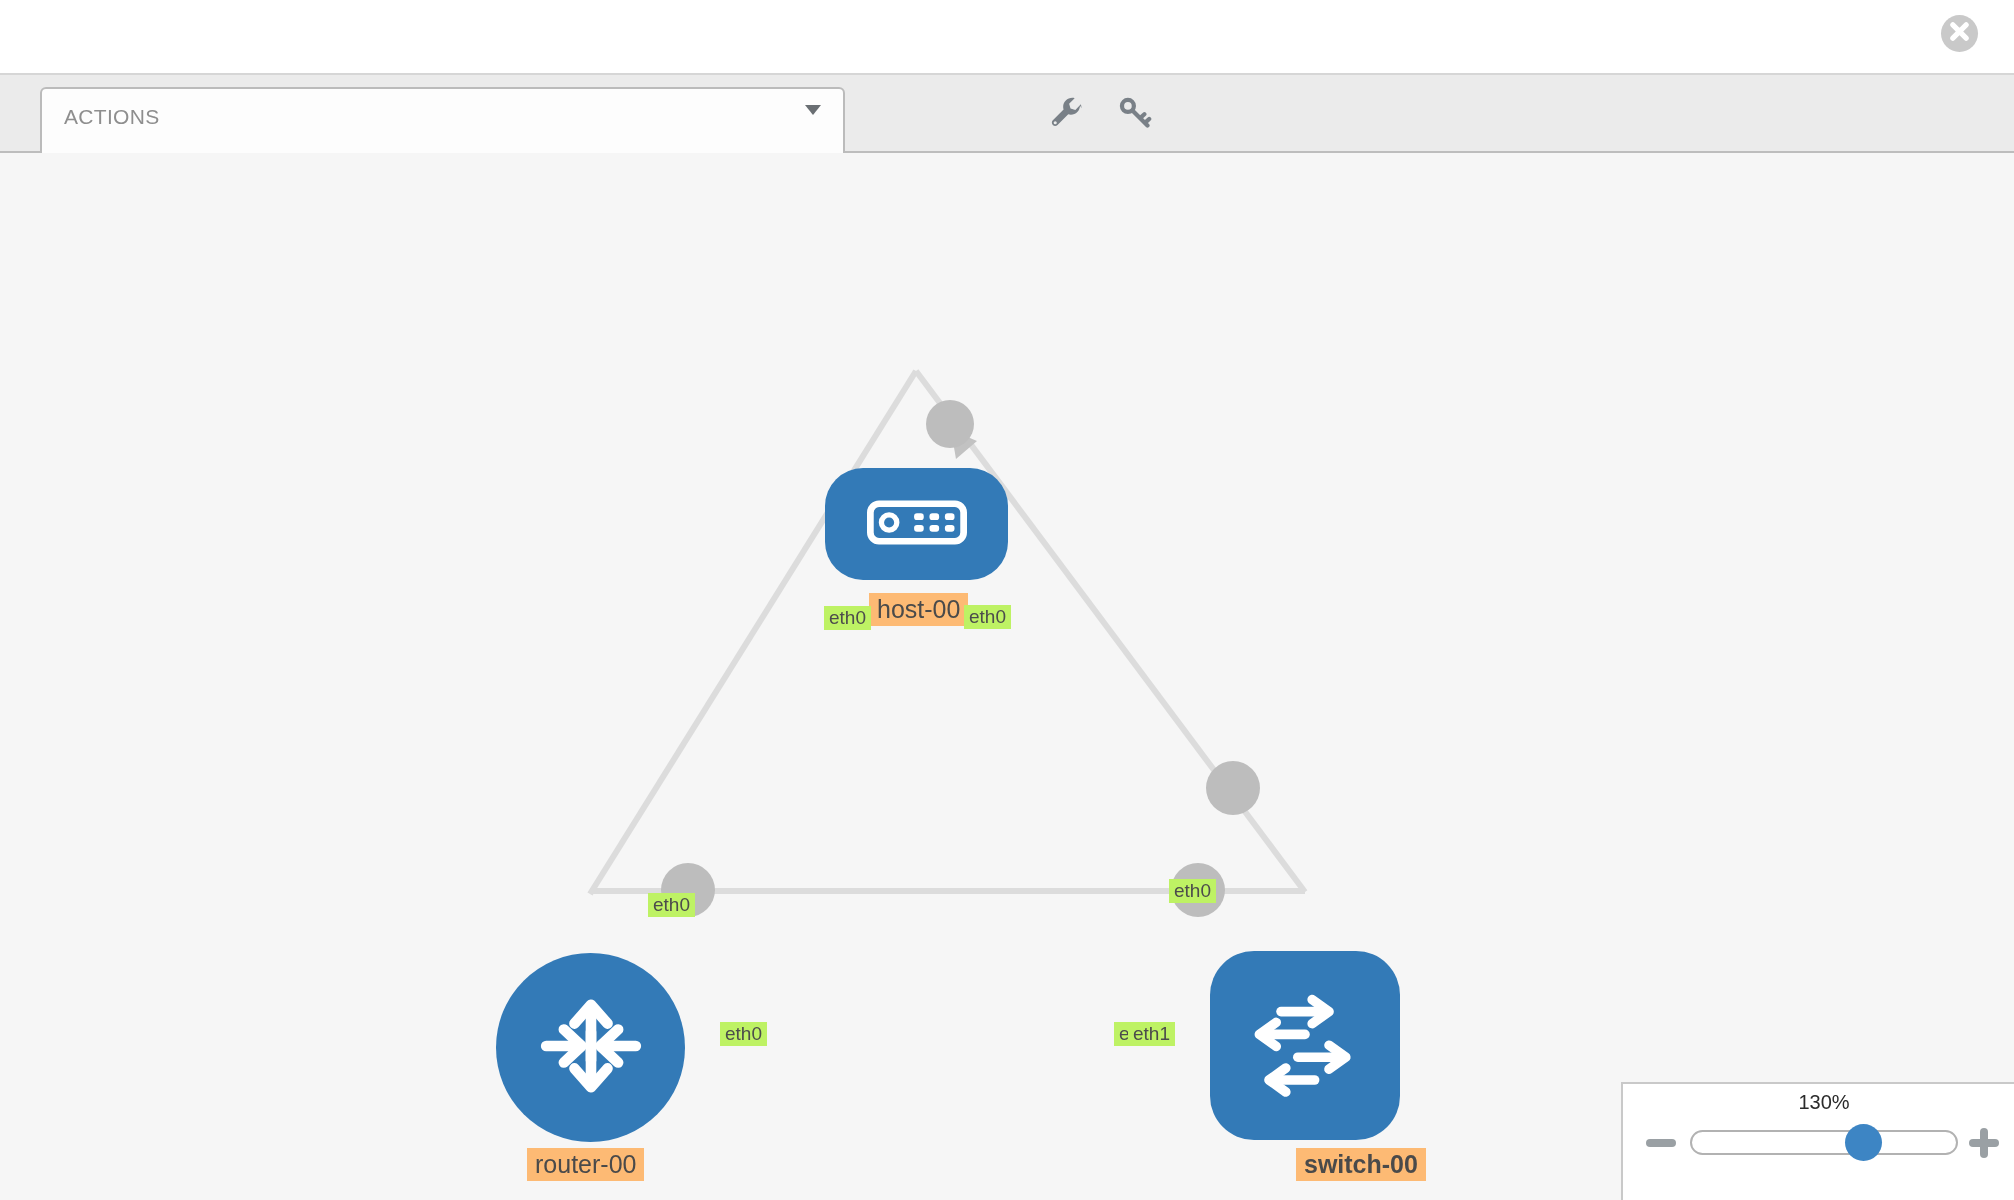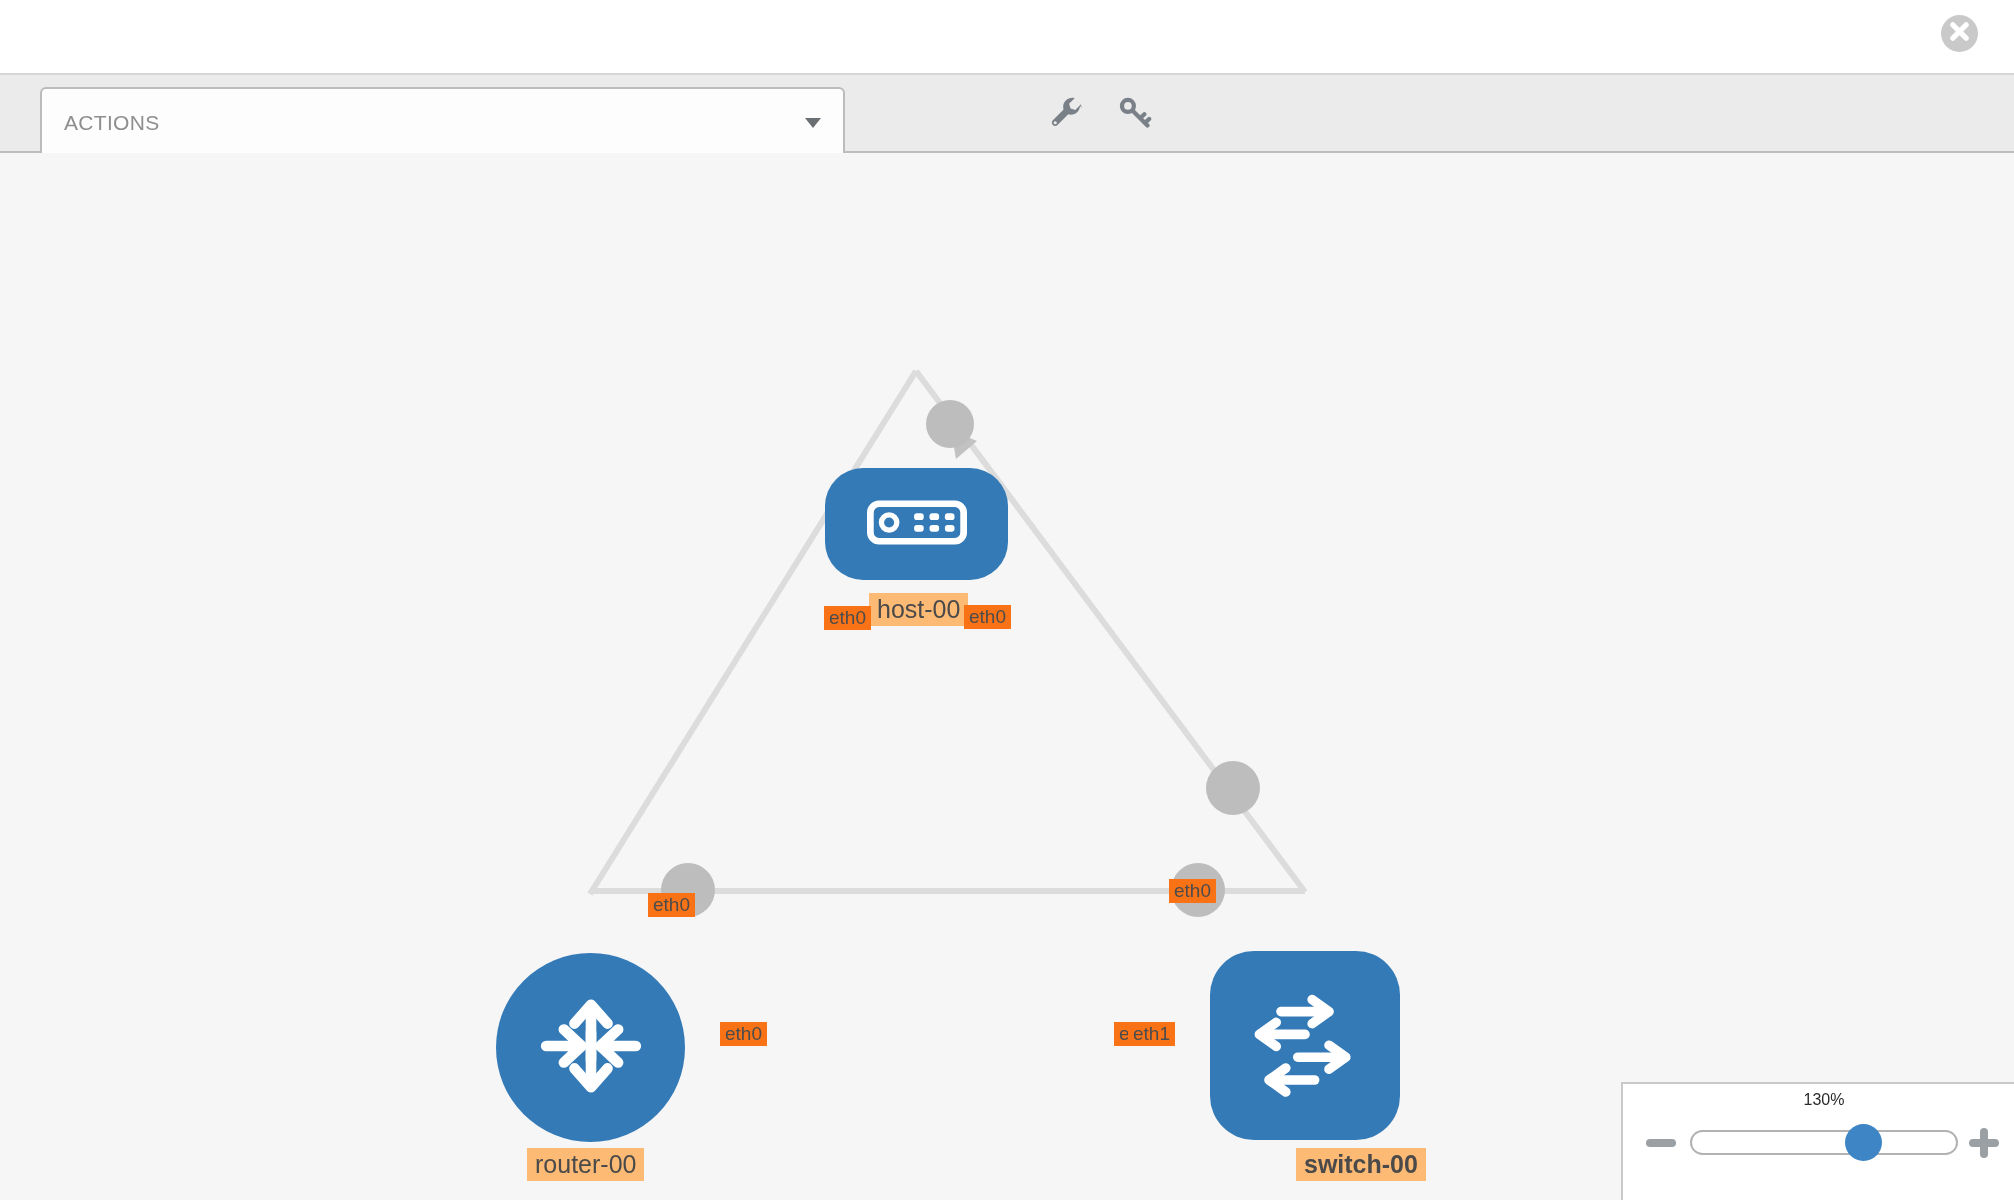--- a/index.html
+++ b/index.html
@@ -25,22 +25,22 @@
   
   .toolbar {
     position: absolute; left: 0; top: 73px; width: 2014px; height: 80px;
     background: #ebebeb;
     border-top: 2px solid #d6d6d6;
     border-bottom: 2px solid #bdbdbd;
   }
   .dropdown {
     position: absolute; top: 12px; height: 72px;
     background: #fdfdfd; border: 2px solid #bbbbbb; border-radius: 6px;
-    display: flex; align-items: center; justify-content: space-between;
-    padding: 8px 22px; cursor: pointer;
+    display: flex; align-items: flex-start; justify-content: space-between;
+    padding: 16px 22px; cursor: pointer;
   }
   .dropdown-label { font-size: 21px; color: #8e8e8e; letter-spacing: 0.3px; }
   .caret {
     width: 0; height: 0;
     border-left: 8px solid transparent; border-right: 8px solid transparent;
     border-top: 10px solid #6a6f73;
   }
   .actions-dd { left: 40px; width: 805px; }
   .search-dd  { left: 1201px; width: 804px; }
   .tool-icon {
@@ -61,40 +61,40 @@
 
   .node-label {
     position: absolute; background: #fdba74; color: #4a4a4a;
     font-size: 25px; padding: 2px 8px; z-index: 30; white-space: nowrap;
   }
   .lbl-host   { left: 869px;  top: 440px; }
   .lbl-router { left: 527px;  top: 995px; }
   .lbl-switch { left: 1296px; top: 995px; font-weight: bold; }
 
   .if-label {
-    position: absolute; background: #f97316; color: #4c4c4c;
+    position: absolute; background: #bef264; color: #4c4c4c;
     font-size: 19px; padding: 1px 5px; z-index: 31; white-space: nowrap;
   }
   .if-host-left    { left: 824px;  top: 453px; }
   .if-host-right   { left: 964px;  top: 452px; }
   .if-router-top   { left: 648px;  top: 740px; }
   .if-switch-top   { left: 1169px; top: 726px; }
   .if-router-right { left: 720px;  top: 869px; }
   .if-overlap-under{ left: 1114px; top: 869px; z-index: 31; }
   .if-overlap-over { left: 1128px; top: 869px; z-index: 32; }
 
   
   .zoom-panel {
     position: absolute; left: 1621px; top: 1082px; width: 393px; height: 118px;
     background: #ffffff; border-top: 2px solid #c9c9c9; border-left: 2px solid #c9c9c9;
     z-index: 40;
   }
   .zoom-value {
     position: absolute; left: 1690px; top: 1091px; width: 268px; text-align: center;
-    font-size: 16px; color: #2b2b2b; z-index: 41;
+    font-size: 20px; color: #2b2b2b; z-index: 41;
   }
   .zoom-track {
     position: absolute; left: 1690px; top: 1130px; width: 268px; height: 25px;
     background: #ffffff; border: 2px solid #b2b2b2; border-radius: 13px;
     z-index: 41; cursor: pointer;
   }
   .zoom-thumb {
     position: absolute; left: 1845px; top: 1124px; width: 37px; height: 37px;
     background: #3d85c4; border-radius: 50%; z-index: 42; cursor: pointer;
   }

